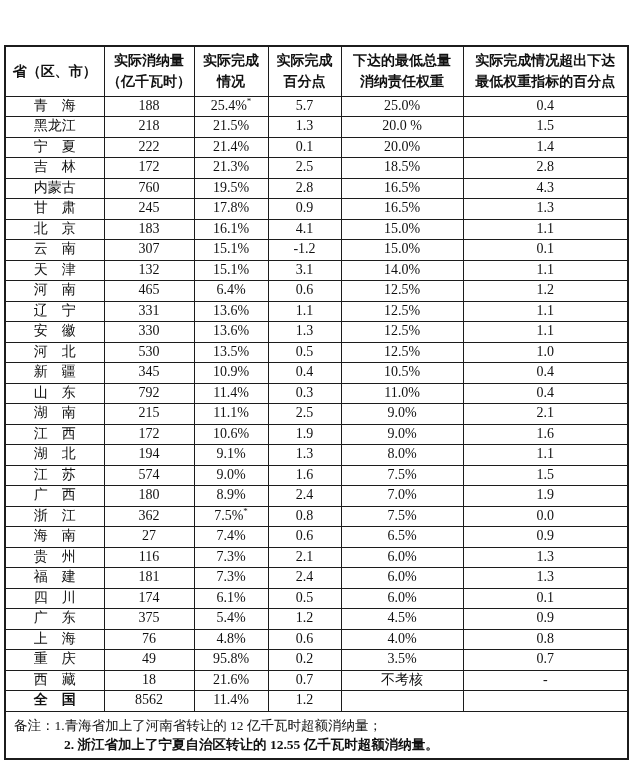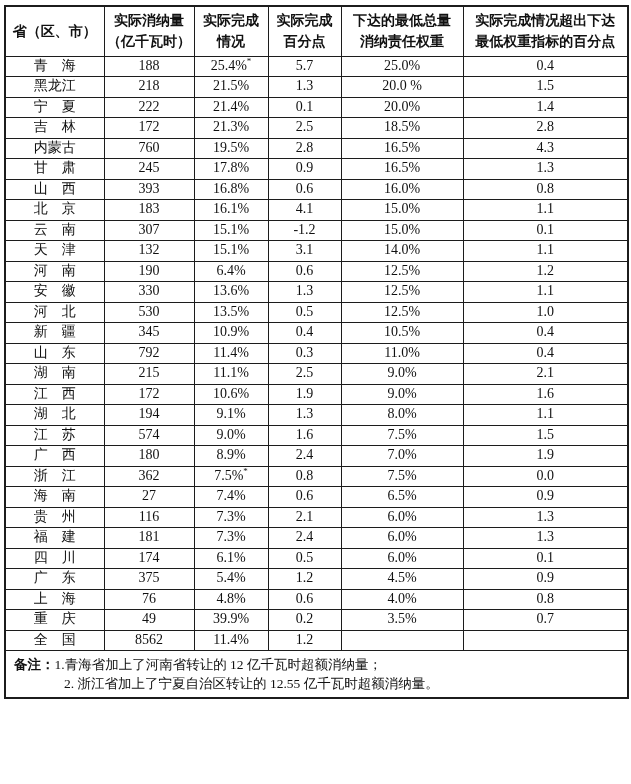--- a/index.html
+++ b/index.html
@@ -2,21 +2,21 @@
 <html><head>
 <meta charset="utf-8">
 <style>
   * { box-sizing: border-box; }
   html, body { margin: 0; padding: 0; background: #ffffff; }
   body {
     width: 631px; height: 784px;
     font-family: "Liberation Serif", "DejaVu Serif", serif;
     color: #111111;
   }
-  .page { padding: 5px 4px 0 4px; }
+  .page { padding: 5px 4px 0 4px; margin-top: 40px; }
   table.main-table {
     border-collapse: collapse;
     table-layout: fixed;
     width: 623px;
     border: 2px solid #1c1c1c;
   }
   col.c1 { width: 99px; }
   col.c2 { width: 90px; }
   col.c3 { width: 74px; }
   col.c4 { width: 73px; }
@@ -39,31 +39,31 @@
     font-size: 14px;
     height: 20.5px;
     line-height: 1.05;
     padding: 0 2px;
   }
   td sup {
     font-size: 9px;
     line-height: 0;
     vertical-align: super;
   }
-  tr.total-row td.province { font-weight: normal; }
+  tr.total-row td.province { font-weight: bold; }
   tfoot td.notes {
     text-align: left;
     vertical-align: top;
     font-size: 13.5px;
     height: 46px;
     padding: 4px 8px 4px 8px;
     line-height: 19px;
   }
-  .notes-label { font-weight: bold; }
-  .note-line2 { margin-left: 50px; }
+  .notes-label { font-weight: normal; }
+  .note-line2 { margin-left: 50px; font-weight: bold; }
 </style>
 </head>
 <body>
 
 <div class="page">
   <table class="main-table">
     <colgroup>
       <col class="c1">
         <col class="c2">
         <col class="c3">
@@ -141,28 +141,20 @@
         </tr>
         <tr>
           <td class="province">甘　肃</td>
           <td>245</td>
           <td>17.8%</td>
           <td>0.9</td>
           <td>16.5%</td>
           <td>1.3</td>
         </tr>
         <tr>
-          <td class="province">山　西</td>
-          <td>393</td>
-          <td>16.8%</td>
-          <td>0.6</td>
-          <td>16.0%</td>
-          <td>0.8</td>
-        </tr>
-        <tr>
           <td class="province">北　京</td>
           <td>183</td>
           <td>16.1%</td>
           <td>4.1</td>
           <td>15.0%</td>
           <td>1.1</td>
         </tr>
         <tr>
           <td class="province">云　南</td>
           <td>307</td>
@@ -174,25 +166,33 @@
         <tr>
           <td class="province">天　津</td>
           <td>132</td>
           <td>15.1%</td>
           <td>3.1</td>
           <td>14.0%</td>
           <td>1.1</td>
         </tr>
         <tr>
           <td class="province">河　南</td>
-          <td>190</td>
+          <td>465</td>
           <td>6.4%</td>
           <td>0.6</td>
           <td>12.5%</td>
           <td>1.2</td>
+        </tr>
+        <tr>
+          <td class="province">辽　宁</td>
+          <td>331</td>
+          <td>13.6%</td>
+          <td>1.1</td>
+          <td>12.5%</td>
+          <td>1.1</td>
         </tr>
         <tr>
           <td class="province">安　徽</td>
           <td>330</td>
           <td>13.6%</td>
           <td>1.3</td>
           <td>12.5%</td>
           <td>1.1</td>
         </tr>
         <tr>
@@ -311,24 +311,32 @@
           <td class="province">上　海</td>
           <td>76</td>
           <td>4.8%</td>
           <td>0.6</td>
           <td>4.0%</td>
           <td>0.8</td>
         </tr>
         <tr>
           <td class="province">重　庆</td>
           <td>49</td>
-          <td>39.9%</td>
+          <td>95.8%</td>
           <td>0.2</td>
           <td>3.5%</td>
           <td>0.7</td>
+        </tr>
+        <tr>
+          <td class="province">西　藏</td>
+          <td>18</td>
+          <td>21.6%</td>
+          <td>0.7</td>
+          <td>不考核</td>
+          <td>-</td>
         </tr>
         <tr class="total-row">
           <td class="province">全　国</td>
           <td>8562</td>
           <td>11.4%</td>
           <td>1.2</td>
           <td></td>
           <td></td>
         </tr>
       </tbody>

